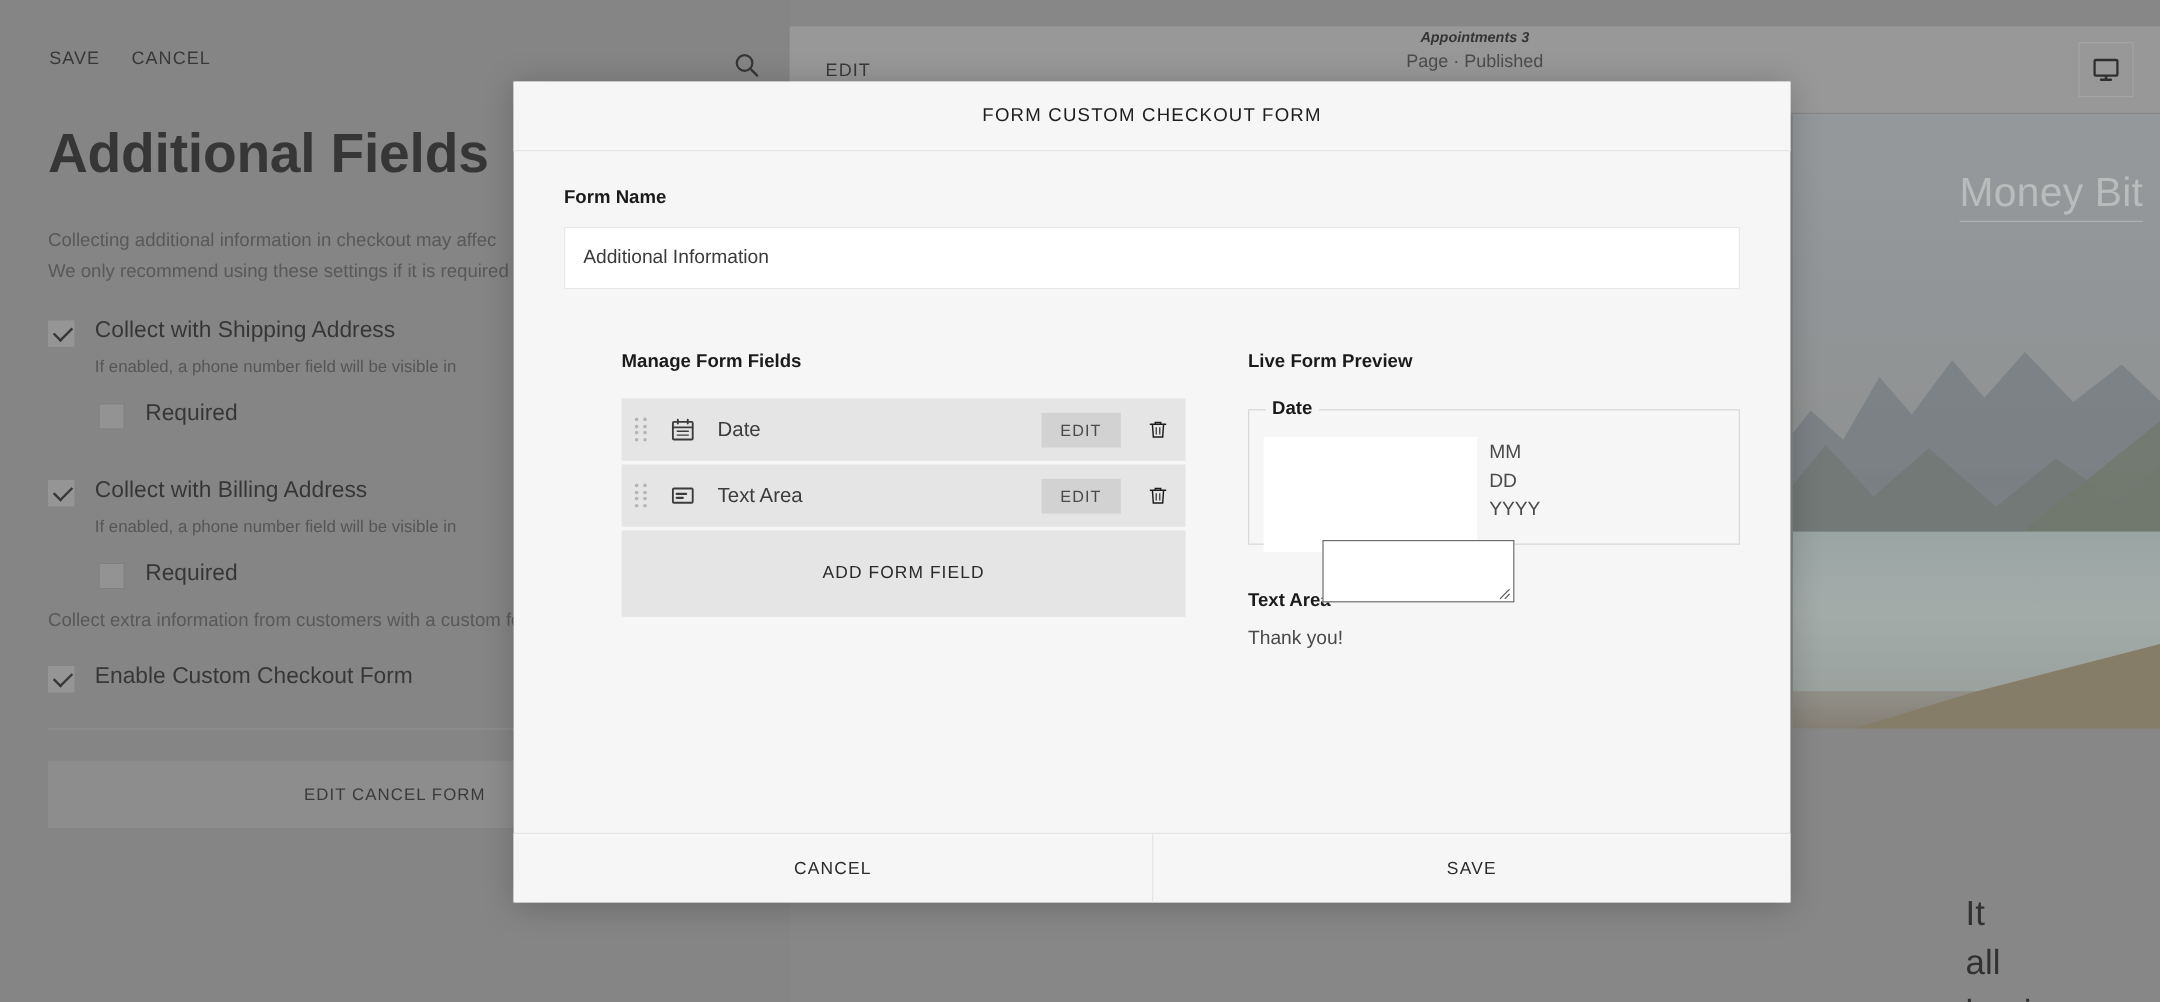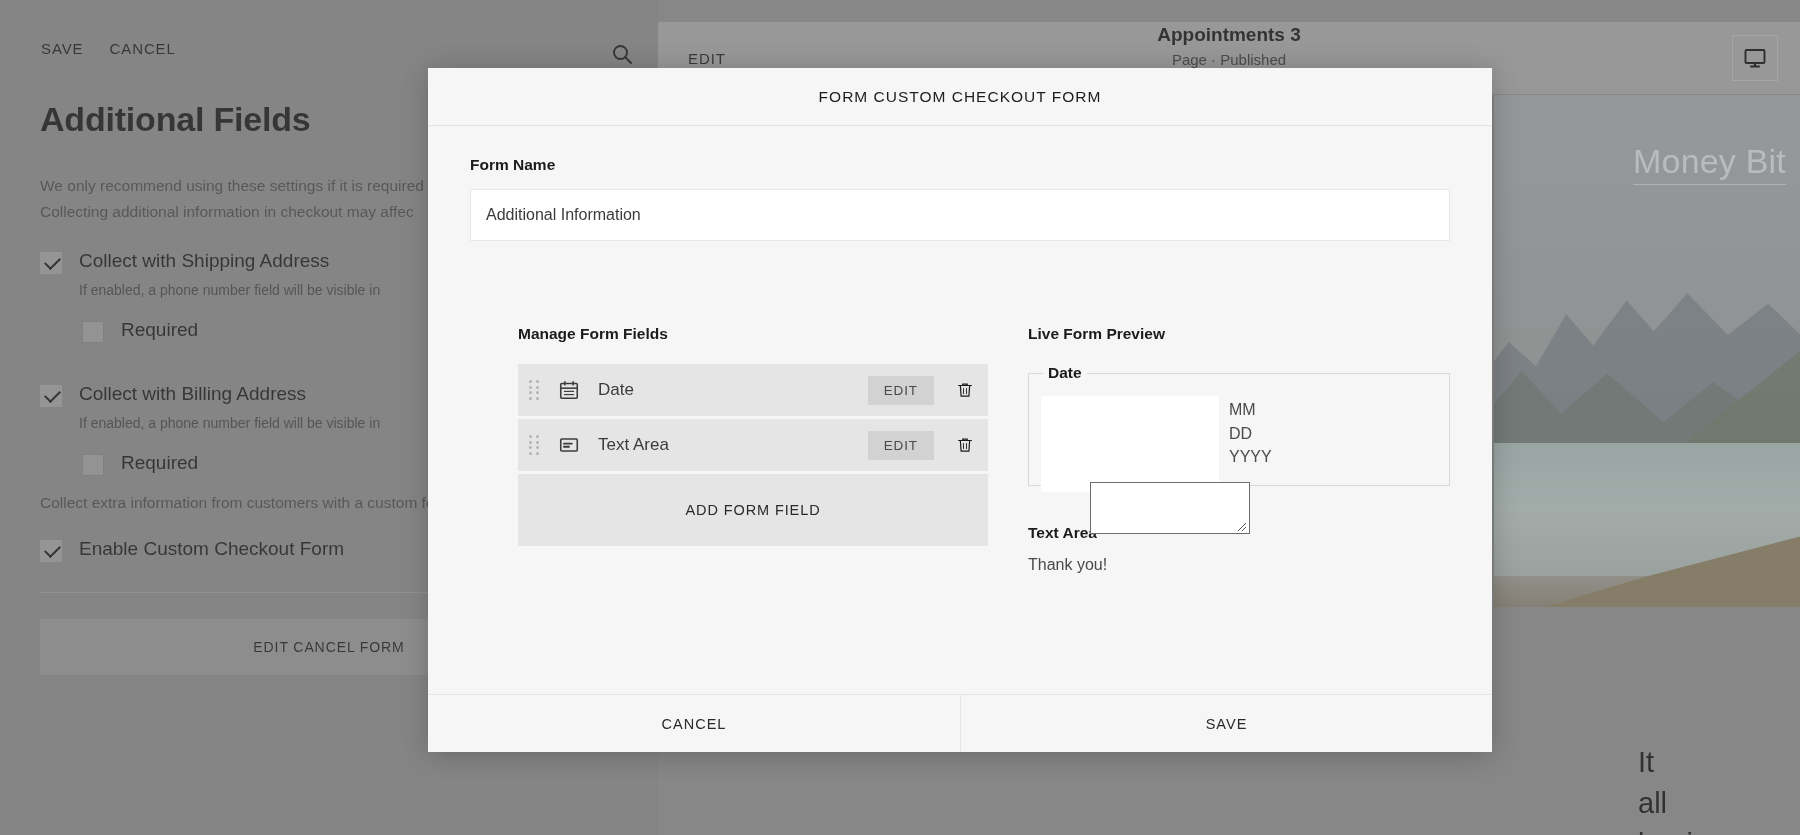--- a/index.html
+++ b/index.html
@@ -28,21 +28,21 @@
   .sp-toolbar {
     display: flex; align-items: center; gap: 26px;
     height: 96px;
     padding-left: 1px;
   }
   .sp-toolbar .tbtn {
     font-size: 15px; letter-spacing: .9px; color: #1c1c1c;
     font-weight: 400; cursor: pointer;
   }
   .sp-title {
-    font-size: 34px; font-weight: 700; color: #1b1b1b;
+    font-size: 46px; font-weight: 700; color: #1b1b1b;
     margin: 4px 0 0 0; letter-spacing: -.2px;
   }
   .sp-desc {
     margin-top: 34px;
     font-size: 15.5px; color: #4b4b4b; line-height: 1.66;
     max-width: 600px;
   }
   .sp-section-label {
     margin-top: 40px;
     font-size: 14px; font-weight: 700; letter-spacing: .8px;
@@ -100,21 +100,21 @@
     display: flex; align-items: center;
   }
   #preview-topbar .edit-label {
     margin-left: 30px; font-size: 15px; letter-spacing: .9px; color: #1f1f1f;
     cursor: pointer;
   }
   #page-meta {
     position: absolute; left: 0; right: 0; top: 24px;
     text-align: center; pointer-events: none;
   }
-  #page-meta .pm-title { font-size: 19px; font-weight: 700; color: #161616; }
+  #page-meta .pm-title { font-size: 12px; font-weight: 700; color: #161616; font-style: italic; }
   #page-meta .pm-sub   { font-size: 15px; color: #3a3a3a; margin-top: 5px; }
   #device-btn {
     position: absolute; right: 22px; top: 35px;
     width: 46px; height: 46px;
     border: 1px solid rgba(255,255,255,.22);
     display: flex; align-items: center; justify-content: center;
     cursor: pointer;
   }
   
   #hero-photo {
@@ -196,21 +196,21 @@
   #form-name-input {
     margin-top: 15px;
     width: 100%; height: 52px;
     background: #fff; border: 1px solid #e8e8e8;
     padding: 0 15px;
     font-family: "Liberation Sans", sans-serif;
     font-size: 16px; color: #3b3b3b;
     outline: none;
   }
 
-  #cols { display: flex; gap: 4px; margin-top: 84px; padding-left: 48px; }
+  #cols { display: flex; gap: 16px; margin-top: 52px; padding-left: 48px; }
   #col-left  { width: 470px; flex: 0 0 470px; }
   #col-right { flex: 1 1 auto; margin-left: 36px; }
   .col-heading { font-size: 15.5px; font-weight: 700; color: #1b1b1b; }
 
   .field-list { margin-top: 21px; }
   .field-row {
     height: 52px;
     background: #e5e5e5;
     display: flex; align-items: center;
     padding: 0 12px 0 10px;
@@ -306,22 +306,22 @@
 
   <div id="settings-panel">
     <div class="sp-toolbar">
       <div class="tbtn">SAVE</div>
       <div class="tbtn">CANCEL</div>
     </div>
 
     <h1 class="sp-title">Additional Fields</h1>
 
     <div class="sp-desc">
+      <div>Collecting additional information in checkout may affec</div>
       <div>We only recommend using these settings if it is required</div>
-      <div>Collecting additional information in checkout may affec</div>
     </div>
 
 
     <div class="sp-check-row">
       <div class="cbox checked"></div>
       <div class="sp-check-text">
         <div class="sp-check-title">Collect with Shipping Address</div>
         <div class="sp-check-sub">If enabled, a phone number field will be visible in</div>
       </div>
     </div>

